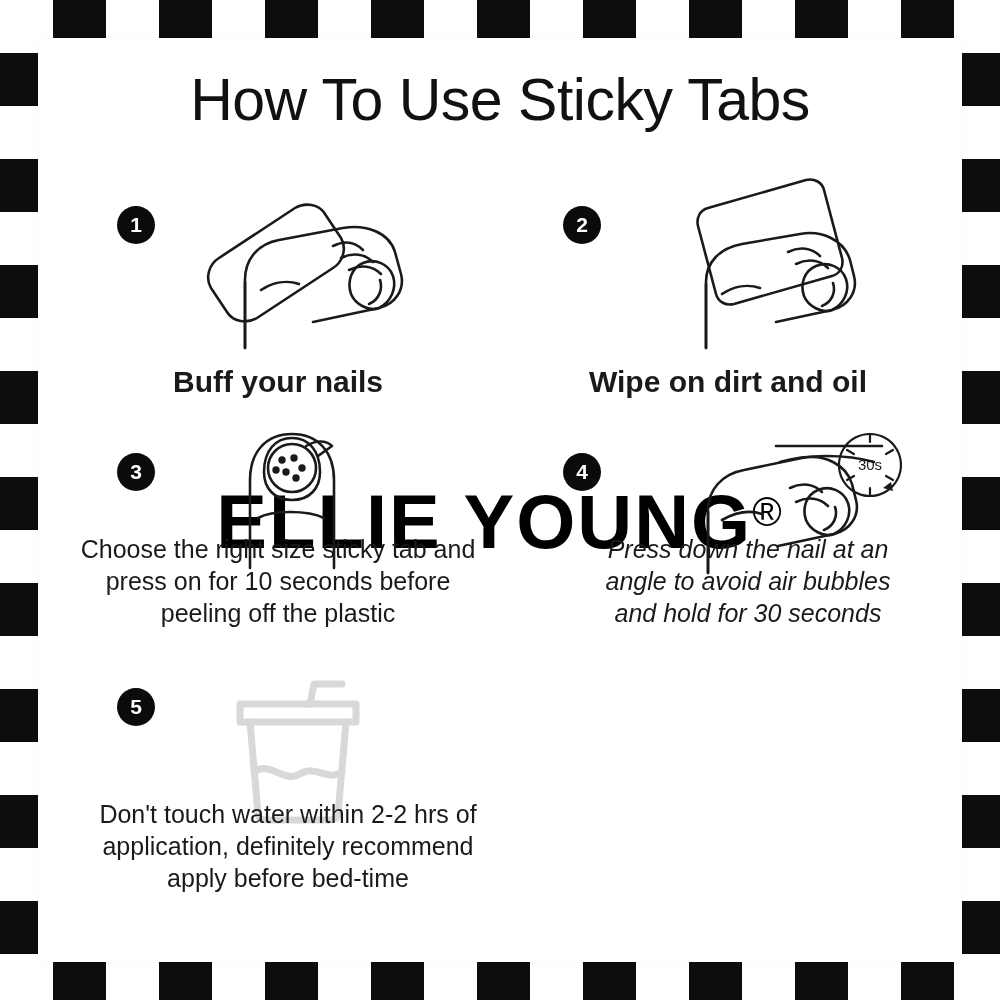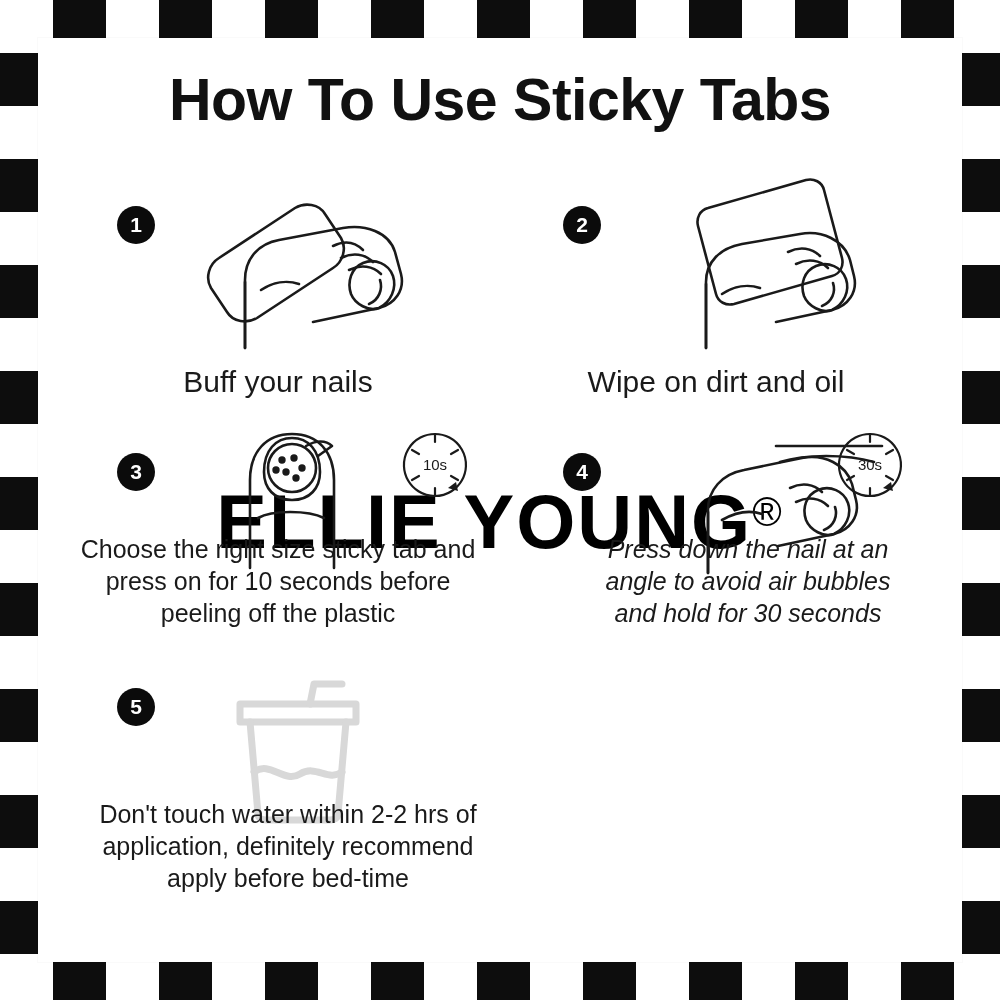--- a/index.html
+++ b/index.html
@@ -44,21 +44,21 @@
     box-shadow: 0 0 0 1px rgba(0,0,0,0.02);
   }
 
   .title {
     position: absolute;
     left: 0;
     top: 28px;
     width: 100%;
     text-align: center;
     font-size: 59px;
-    font-weight: 700;
+    font-weight: 400;
     letter-spacing: -0.5px;
     color: #111111;
     font-family: "Liberation Sans", sans-serif;
     white-space: nowrap;
   }
 
   
   .watermark {
     position: absolute;
     left: 0;
@@ -95,21 +95,21 @@
 
   
   .caption {
     position: absolute;
     text-align: center;
     color: #1a1a1a;
     font-size: 25px;
     line-height: 1.28;
     white-space: pre-line;
   }
-  .caption.big { font-size: 30px; }
+  .caption.big { font-size: 30px; font-weight: bold; }
 
   
   .illus { position: absolute; }
   .illus svg { display: block; }
 
   .timer-label {
     font-size: 15px;
     fill: #1a1a1a;
     font-family: "Liberation Sans", sans-serif;
   }
@@ -157,21 +157,21 @@
         <path d="M70 182 L70 118"></path>
 
         <path d="M196 144 C208 138 214 125 210 113 C206 101 192 95 180 100 C168 105 164 118 168 130 C172 140 186 148 196 144 Z"></path>
         <path d="M186 140 C196 136 200 126 197 117"></path>
 
         <path d="M152 86 C164 80 176 82 184 90"></path>
         <path d="M160 98 C172 92 184 94 192 102"></path>
         <path d="M86 128 C98 120 112 118 124 122"></path>
       </svg>
     </div>
-    <div class="caption big" style="left:468px; top:325px; width:420px;">Wipe on dirt and oil</div>
+    <div class="caption big" style="left:480px; top:325px; width:420px;">Wipe on dirt and oil</div>
 
     <div class="watermark">
       <span>ELLIE YOUNG</span><span class="reg">®</span>
     </div>
 
     <div class="badge" style="left:79px; top:415px;">3</div>
     <div class="illus" style="left:168px; top:372px;">
       <svg width="190" height="160" viewBox="0 0 190 160" fill="none" stroke="#1a1a1a" stroke-width="2.6" stroke-linecap="round" stroke-linejoin="round">
 
         <path d="M44 158 L44 70 C44 42 60 24 86 24 C112 24 128 42 128 70 L128 158"></path>
@@ -183,36 +183,20 @@
         <circle cx="76" cy="50" r="2.4" fill="#1a1a1a"></circle>
         <circle cx="88" cy="48" r="2.4" fill="#1a1a1a"></circle>
         <circle cx="96" cy="58" r="2.4" fill="#1a1a1a"></circle>
         <circle cx="80" cy="62" r="2.4" fill="#1a1a1a"></circle>
         <circle cx="90" cy="68" r="2.4" fill="#1a1a1a"></circle>
         <circle cx="70" cy="60" r="2.4" fill="#1a1a1a"></circle>
 
         <path d="M100 36 C110 30 120 30 126 36 L112 46"></path>
 
         <path d="M52 108 C66 100 102 100 118 108"></path>
-      </svg>
-    </div>
-    <div class="illus" style="left:358px; top:388px;">
-      <svg width="78" height="78" viewBox="0 0 78 78" fill="none" stroke="#1a1a1a" stroke-width="2.2" stroke-linecap="round">
-        <path d="M39 8 A31 31 0 1 1 38.9 8"></path>
-        <path d="M20 12 L30 18 M58 12 L48 18 M20 66 L30 60 M58 66 L48 60" stroke-opacity="0"></path>
-
-        <path d="M39 8 L39 16"></path>
-        <path d="M62 24 L55 28"></path>
-        <path d="M62 54 L55 50"></path>
-        <path d="M39 70 L39 62"></path>
-        <path d="M16 54 L23 50"></path>
-        <path d="M16 24 L23 28"></path>
-
-        <path d="M52 62 L60 56 L62 65 Z" fill="#1a1a1a" stroke="none"></path>
-        <text class="timer-label" x="39" y="44" text-anchor="middle" stroke="none" fill="#1a1a1a">10s</text>
       </svg>
     </div>
     <div class="caption" style="left:20px; top:495px; width:440px;">Choose the right size sticky tab and
 press on for 10 seconds before
 peeling off the plastic</div>
 
     <div class="badge" style="left:525px; top:415px;">4</div>
     <div class="illus" style="left:608px; top:372px;">
       <svg width="250" height="165" viewBox="0 0 250 165" fill="none" stroke="#1a1a1a" stroke-width="2.6" stroke-linecap="round" stroke-linejoin="round">
 

